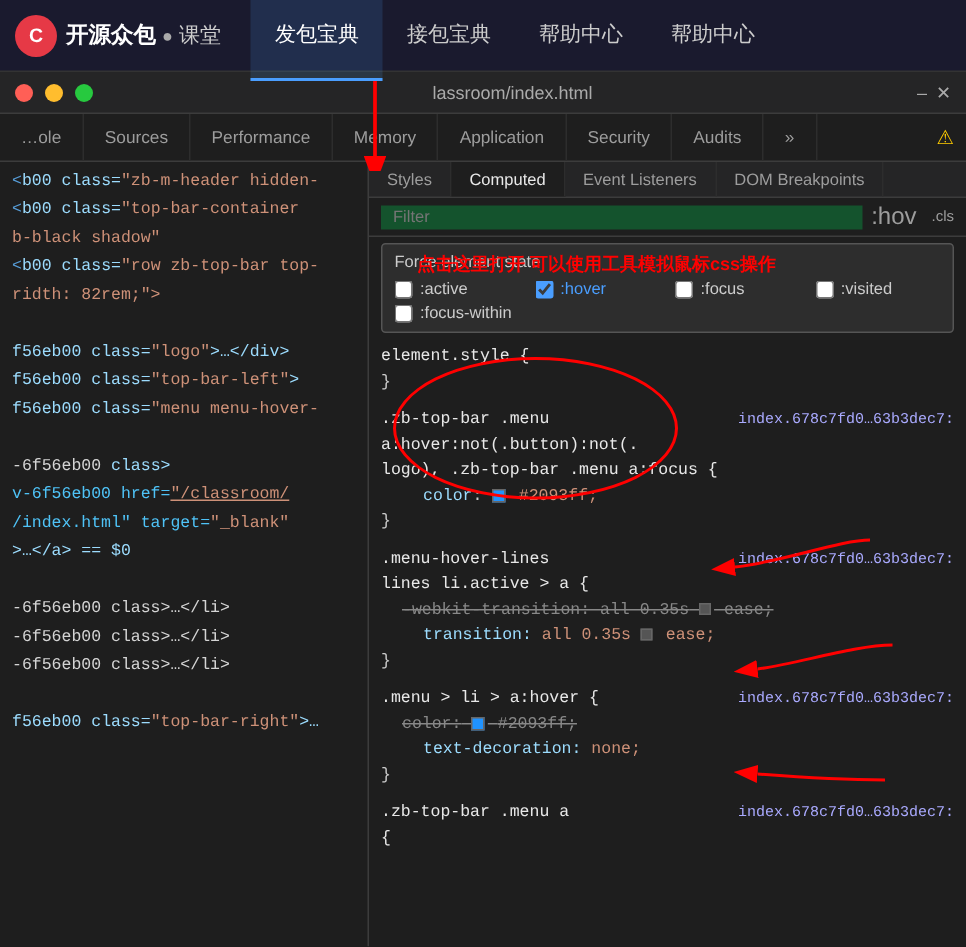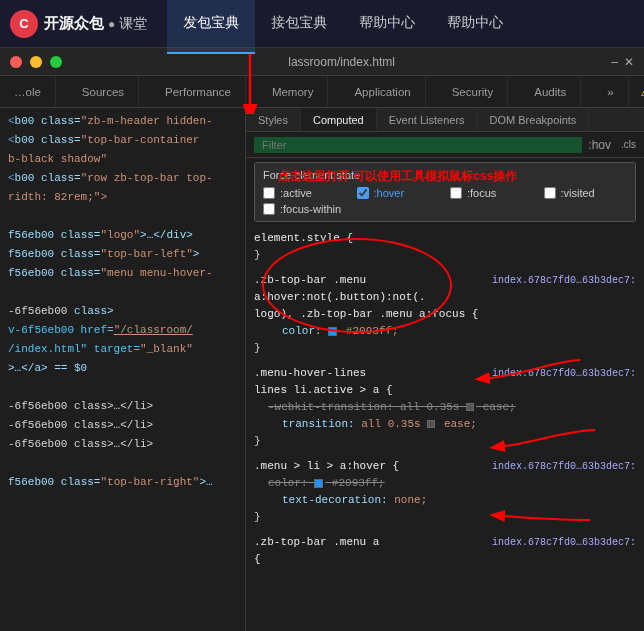--- a/index.html
+++ b/index.html
@@ -65,21 +65,20 @@
     .btn-max { background: #27c93f; }
 
     
     .devtools-tabs {
       background: #1e1e1e;
       display: flex;
       align-items: center;
       height: 32px;
       border-bottom: 1px solid #3c3c3c;
       overflow: hidden;
-      gap: 12px;
     }
     .devtools-tab {
       padding: 0 14px;
       height: 100%;
       display: flex;
       align-items: center;
       color: #9d9d9d;
       font-size: 11.5px;
       cursor: pointer;
       border-right: 1px solid #2d2d2d;
@@ -160,21 +159,21 @@
     }
     .filter-input {
       background: #14532d;
       border: none;
       color: #ccc;
       font-size: 11px;
       padding: 2px 8px;
       flex: 1;
       outline: none;
     }
-    .filter-hov { color: #9d9d9d; font-size: 12px; cursor: pointer; text-align: right; }
+    .filter-hov { color: #9d9d9d; font-size: 16px; cursor: pointer; text-align: right; }
     .filter-cls { color: #9d9d9d; font-size: 10px; cursor: pointer; margin-left: 4px; }
 
     
     .force-state-panel {
       background: #2d2d2d;
       border: 1px solid #555;
       border-radius: 3px;
       margin: 4px 8px;
       padding: 6px 8px;
       font-size: 11px;

